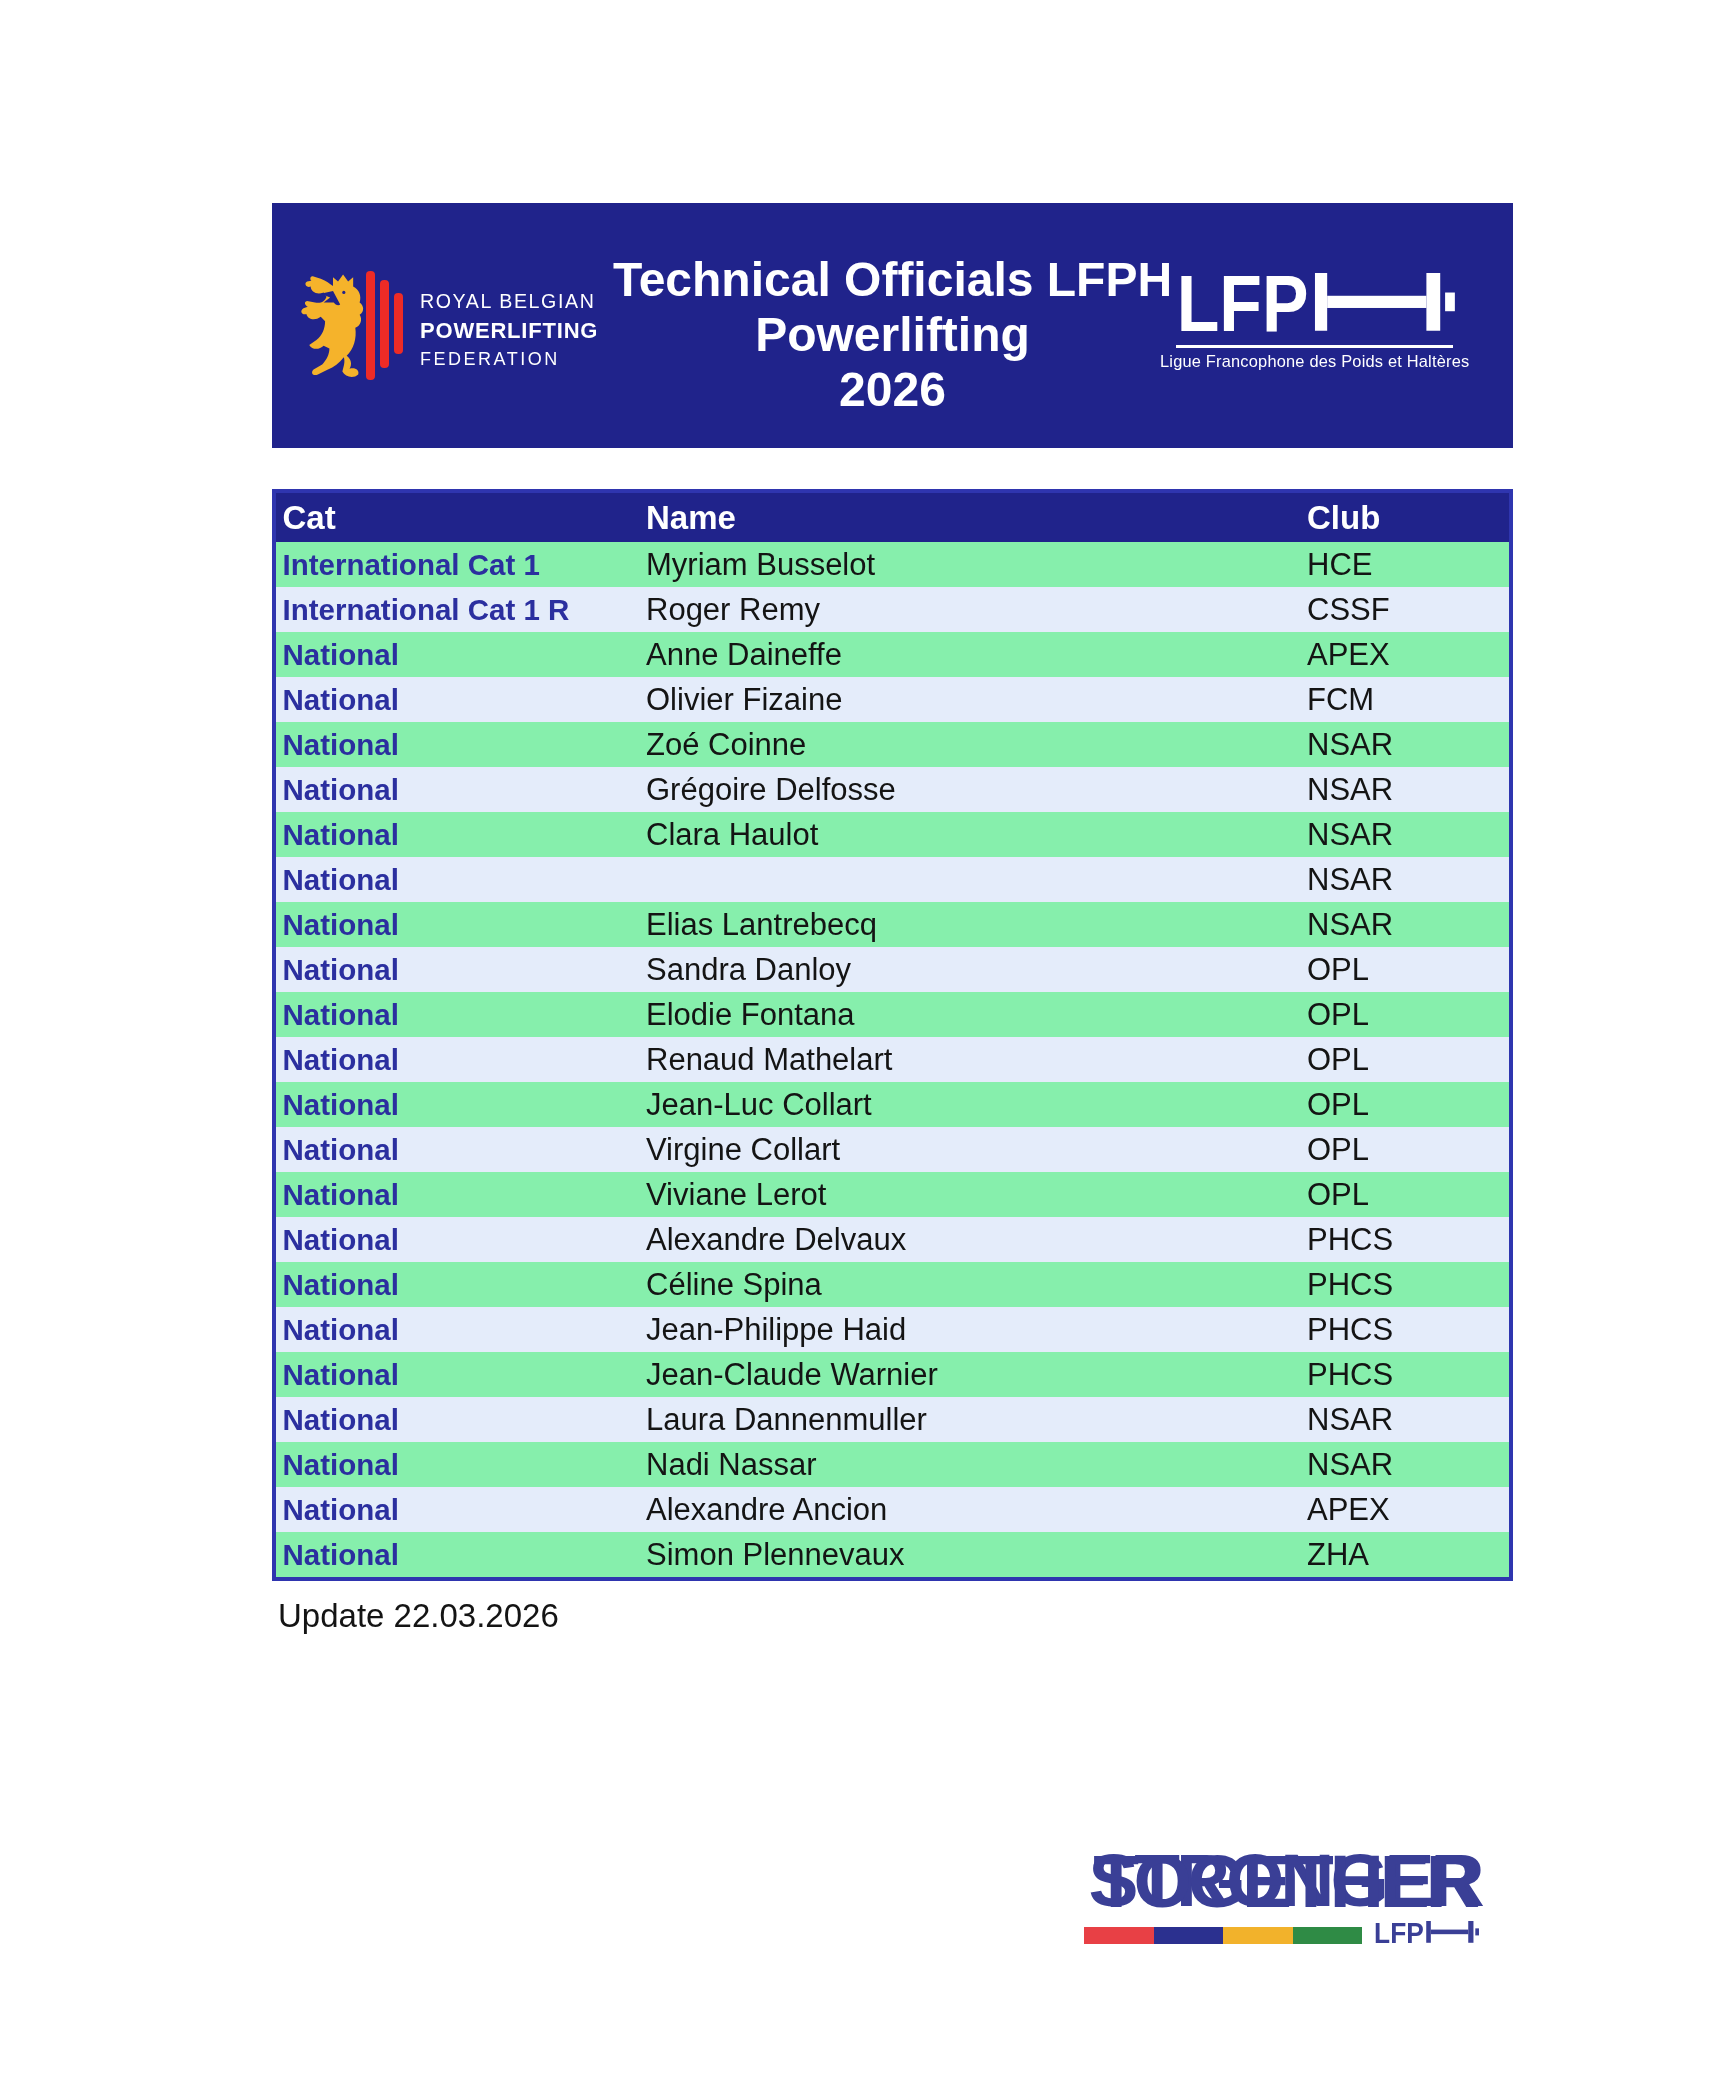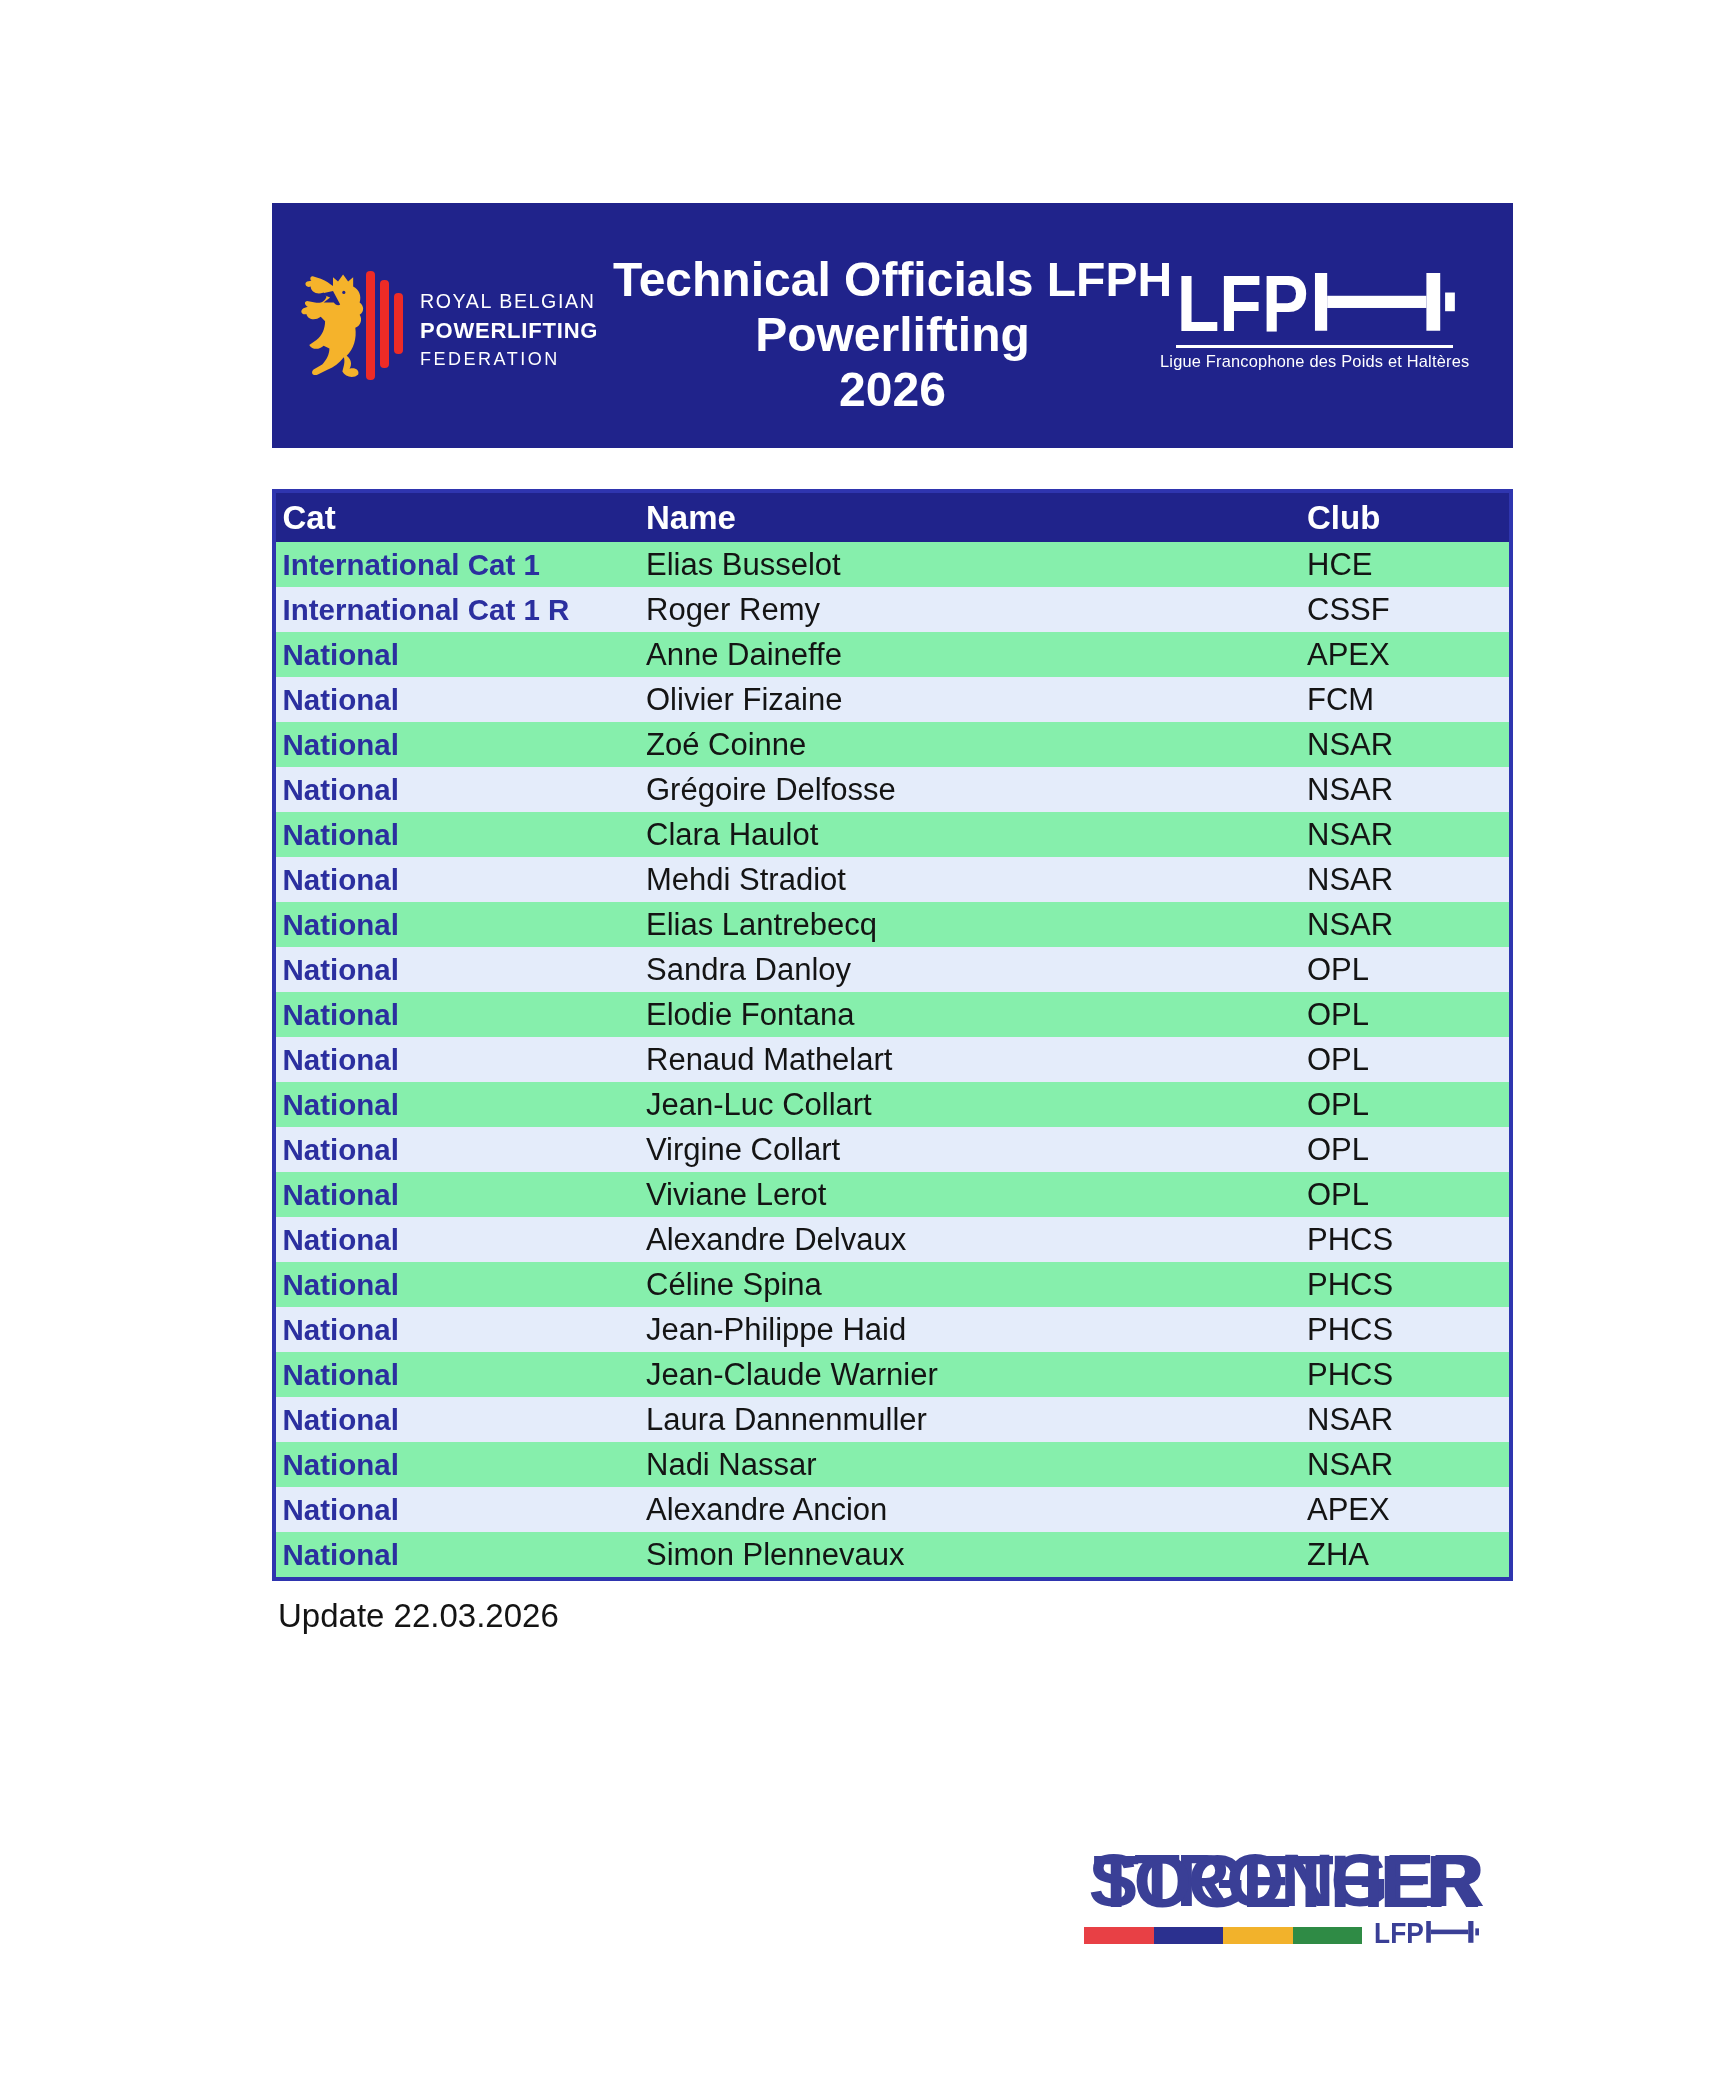--- a/index.html
+++ b/index.html
@@ -114,21 +114,21 @@
 
   <div class="officials-table">
     <div class="thead">
       <span class="c-cat">Cat</span>
       <span class="c-name">Name</span>
       <span class="c-club">Club</span>
     </div>
     <div id="table-body">
     <div class="trow">
       <span class="c-cat">International Cat 1</span>
-      <span class="c-name">Elias Busselot</span>
+      <span class="c-name">Myriam Busselot</span>
       <span class="c-club">HCE</span>
     </div>
 
     <div class="trow alt">
       <span class="c-cat">International Cat 1 R</span>
       <span class="c-name">Roger Remy</span>
       <span class="c-club">CSSF</span>
     </div>
 
     <div class="trow">
@@ -156,21 +156,20 @@
     </div>
 
     <div class="trow">
       <span class="c-cat">National</span>
       <span class="c-name">Clara Haulot</span>
       <span class="c-club">NSAR</span>
     </div>
 
     <div class="trow alt">
       <span class="c-cat">National</span>
-      <span class="c-name">Mehdi Stradiot</span>
       <span class="c-club">NSAR</span>
     </div>
 
     <div class="trow">
       <span class="c-cat">National</span>
       <span class="c-name">Elias Lantrebecq</span>
       <span class="c-club">NSAR</span>
     </div>
 
     <div class="trow alt">

